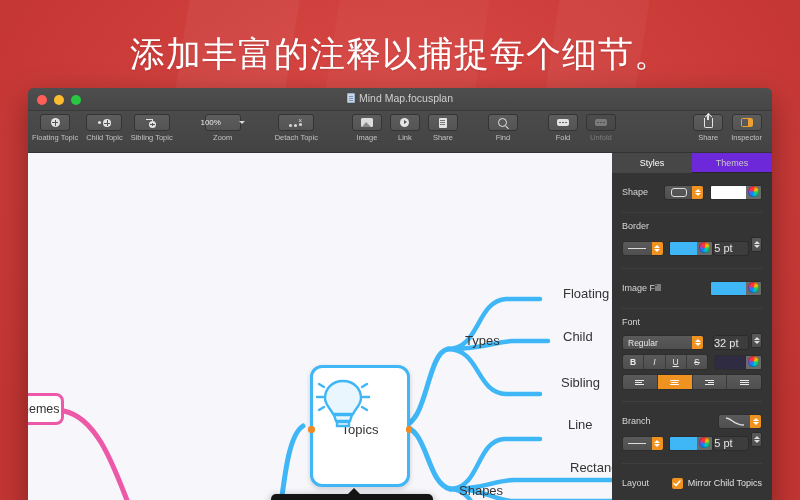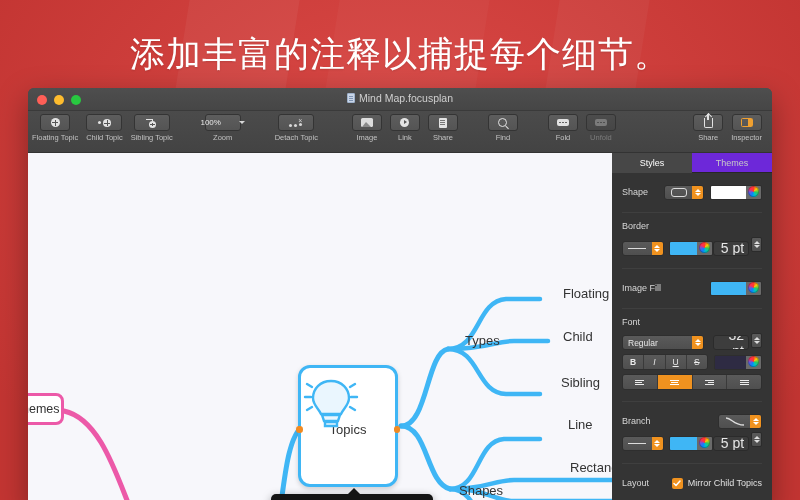--- a/index.html
+++ b/index.html
@@ -121,21 +121,21 @@
   
   .content { position: relative; height: 355px; display: flex; }
   .canvas { position: relative; flex: 1 1 auto; background: #f7f7fb; overflow: hidden; }
   .canvas svg { position: absolute; left: 0; top: 0; }
 
   .node { position: absolute; display: flex; flex-direction: column; align-items: center;
           justify-content: center; background: #fff; }
   .node-label { font-size: 12.5px; color: #333; white-space: nowrap; }
 
   #node-topics {
-    left: 270px; top: 212px; width: 100px; height: 122px;
+    left: 282px; top: 212px; width: 100px; height: 122px;
     border: 3.5px solid #3fb6f5; border-radius: 12px;
     box-shadow: 0 2px 5px rgba(0,0,0,0.17);
     justify-content: center;
   }
   #node-topics .node-label { margin-top: 6px; font-size: 13px; }
   .conn-dot { position: absolute; width: 6.5px; height: 6.5px; border-radius: 50%; background: #f08a22; }
   #node-themes {
     left: -32px; top: 240px; width: 68px; height: 32px;
     border: 3px solid #ec59a8; border-radius: 8px; z-index: 5;
   }
@@ -188,21 +188,21 @@
   .swatch { display: flex; align-items: center; height: 15px; border-radius: 2px;
             border: 1px solid #2e2e2e; overflow: hidden; }
   .swatch .col { flex: 1 1 auto; align-self: stretch; }
   .wheel { width: 13px; align-self: stretch; background:
       conic-gradient(#ff3b30,#ffcc00,#34c759,#00c7be,#0a84ff,#5e5ce6,#ff2d55,#ff3b30);
       border-radius: 50%; margin: 0 1px; box-shadow: inset 0 0 0 1px rgba(0,0,0,0.25); }
   .wheel-box { width: 15px; align-self: stretch; background: #6a6a6a; display:flex; align-items:center; justify-content:center; }
 
   .numfield { display: flex; align-items: center; height: 15px; border-radius: 3px;
               background: #3d3d3d; border: 1px solid #2b2b2b; overflow: hidden; }
-  .numfield .nv { flex: 1 1 auto; text-align: right; padding-right: 4px; font-size: 14px; color: #e6e6e6; }
+  .numfield .nv { flex: 1 1 auto; padding-right: 4px; font-size: 11px; color: #e6e6e6; }
 
   .shape-preview { width: 16px; height: 9px; border: 1.4px solid #dcdcdc; border-radius: 3px; }
   .line-preview { width: 18px; height: 0; border-top: 1.6px solid #dcdcdc; }
 
   .segbar { display: flex; height: 16px; border-radius: 3px; overflow: hidden; border: 1px solid #2e2e2e; }
   .seg { flex: 1; display: flex; align-items: center; justify-content: center;
          background: linear-gradient(#5a5a5a,#4f4f4f); font-size: 8.5px; color: #ececec;
          border-right: 1px solid #3a3a3a; }
   .seg:last-child { border-right: none; }
   .seg.on { background: #f0921f; color: #fff; }

